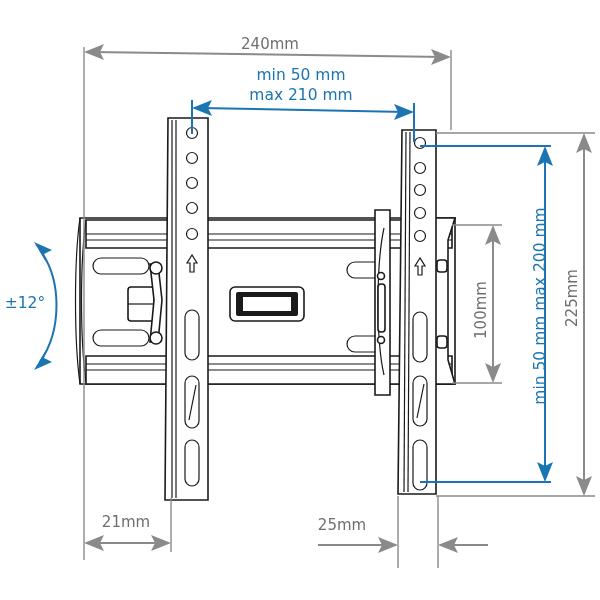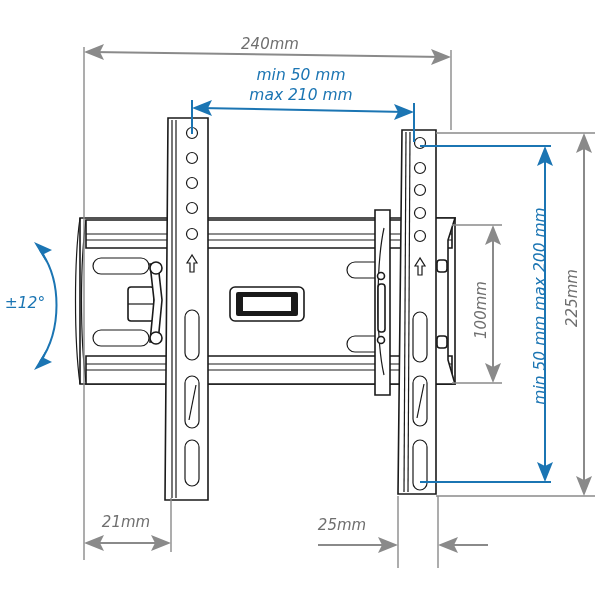--- a/index.html
+++ b/index.html
@@ -1,16 +1,16 @@
 <!DOCTYPE html>
 <html><head>
   <meta charset="utf-8">
   <style>
     html, body { margin: 0; padding: 0; background: #ffffff; }
-    #canvas { position: relative; width: 600px; height: 600px; background: #ffffff; overflow: hidden; font-style: italic; }
+    #canvas { position: relative; width: 600px; height: 600px; background: #ffffff; overflow: hidden; }
     svg { position: absolute; left: 0; top: 0; }
     .lbl { font-family: "DejaVu Sans", sans-serif; }
     .gray-text { fill: #6f6f6f; font-size: 15px; }
     .blue-text { fill: #1b75b3; font-size: 15.5px; }
     .outline { fill: #ffffff; stroke: #1a1a1a; stroke-width: 1.6; }
     .thin { fill: none; stroke: #1a1a1a; stroke-width: 1.2; }
     .dim-gray { stroke: #8a8a8a; stroke-width: 2; fill: none; }
     .ext-gray { stroke: #8a8a8a; stroke-width: 1.4; fill: none; }
     .dim-blue { stroke: #1b75b3; stroke-width: 2; fill: none; }
     .ah-gray { fill: #8a8a8a; }

